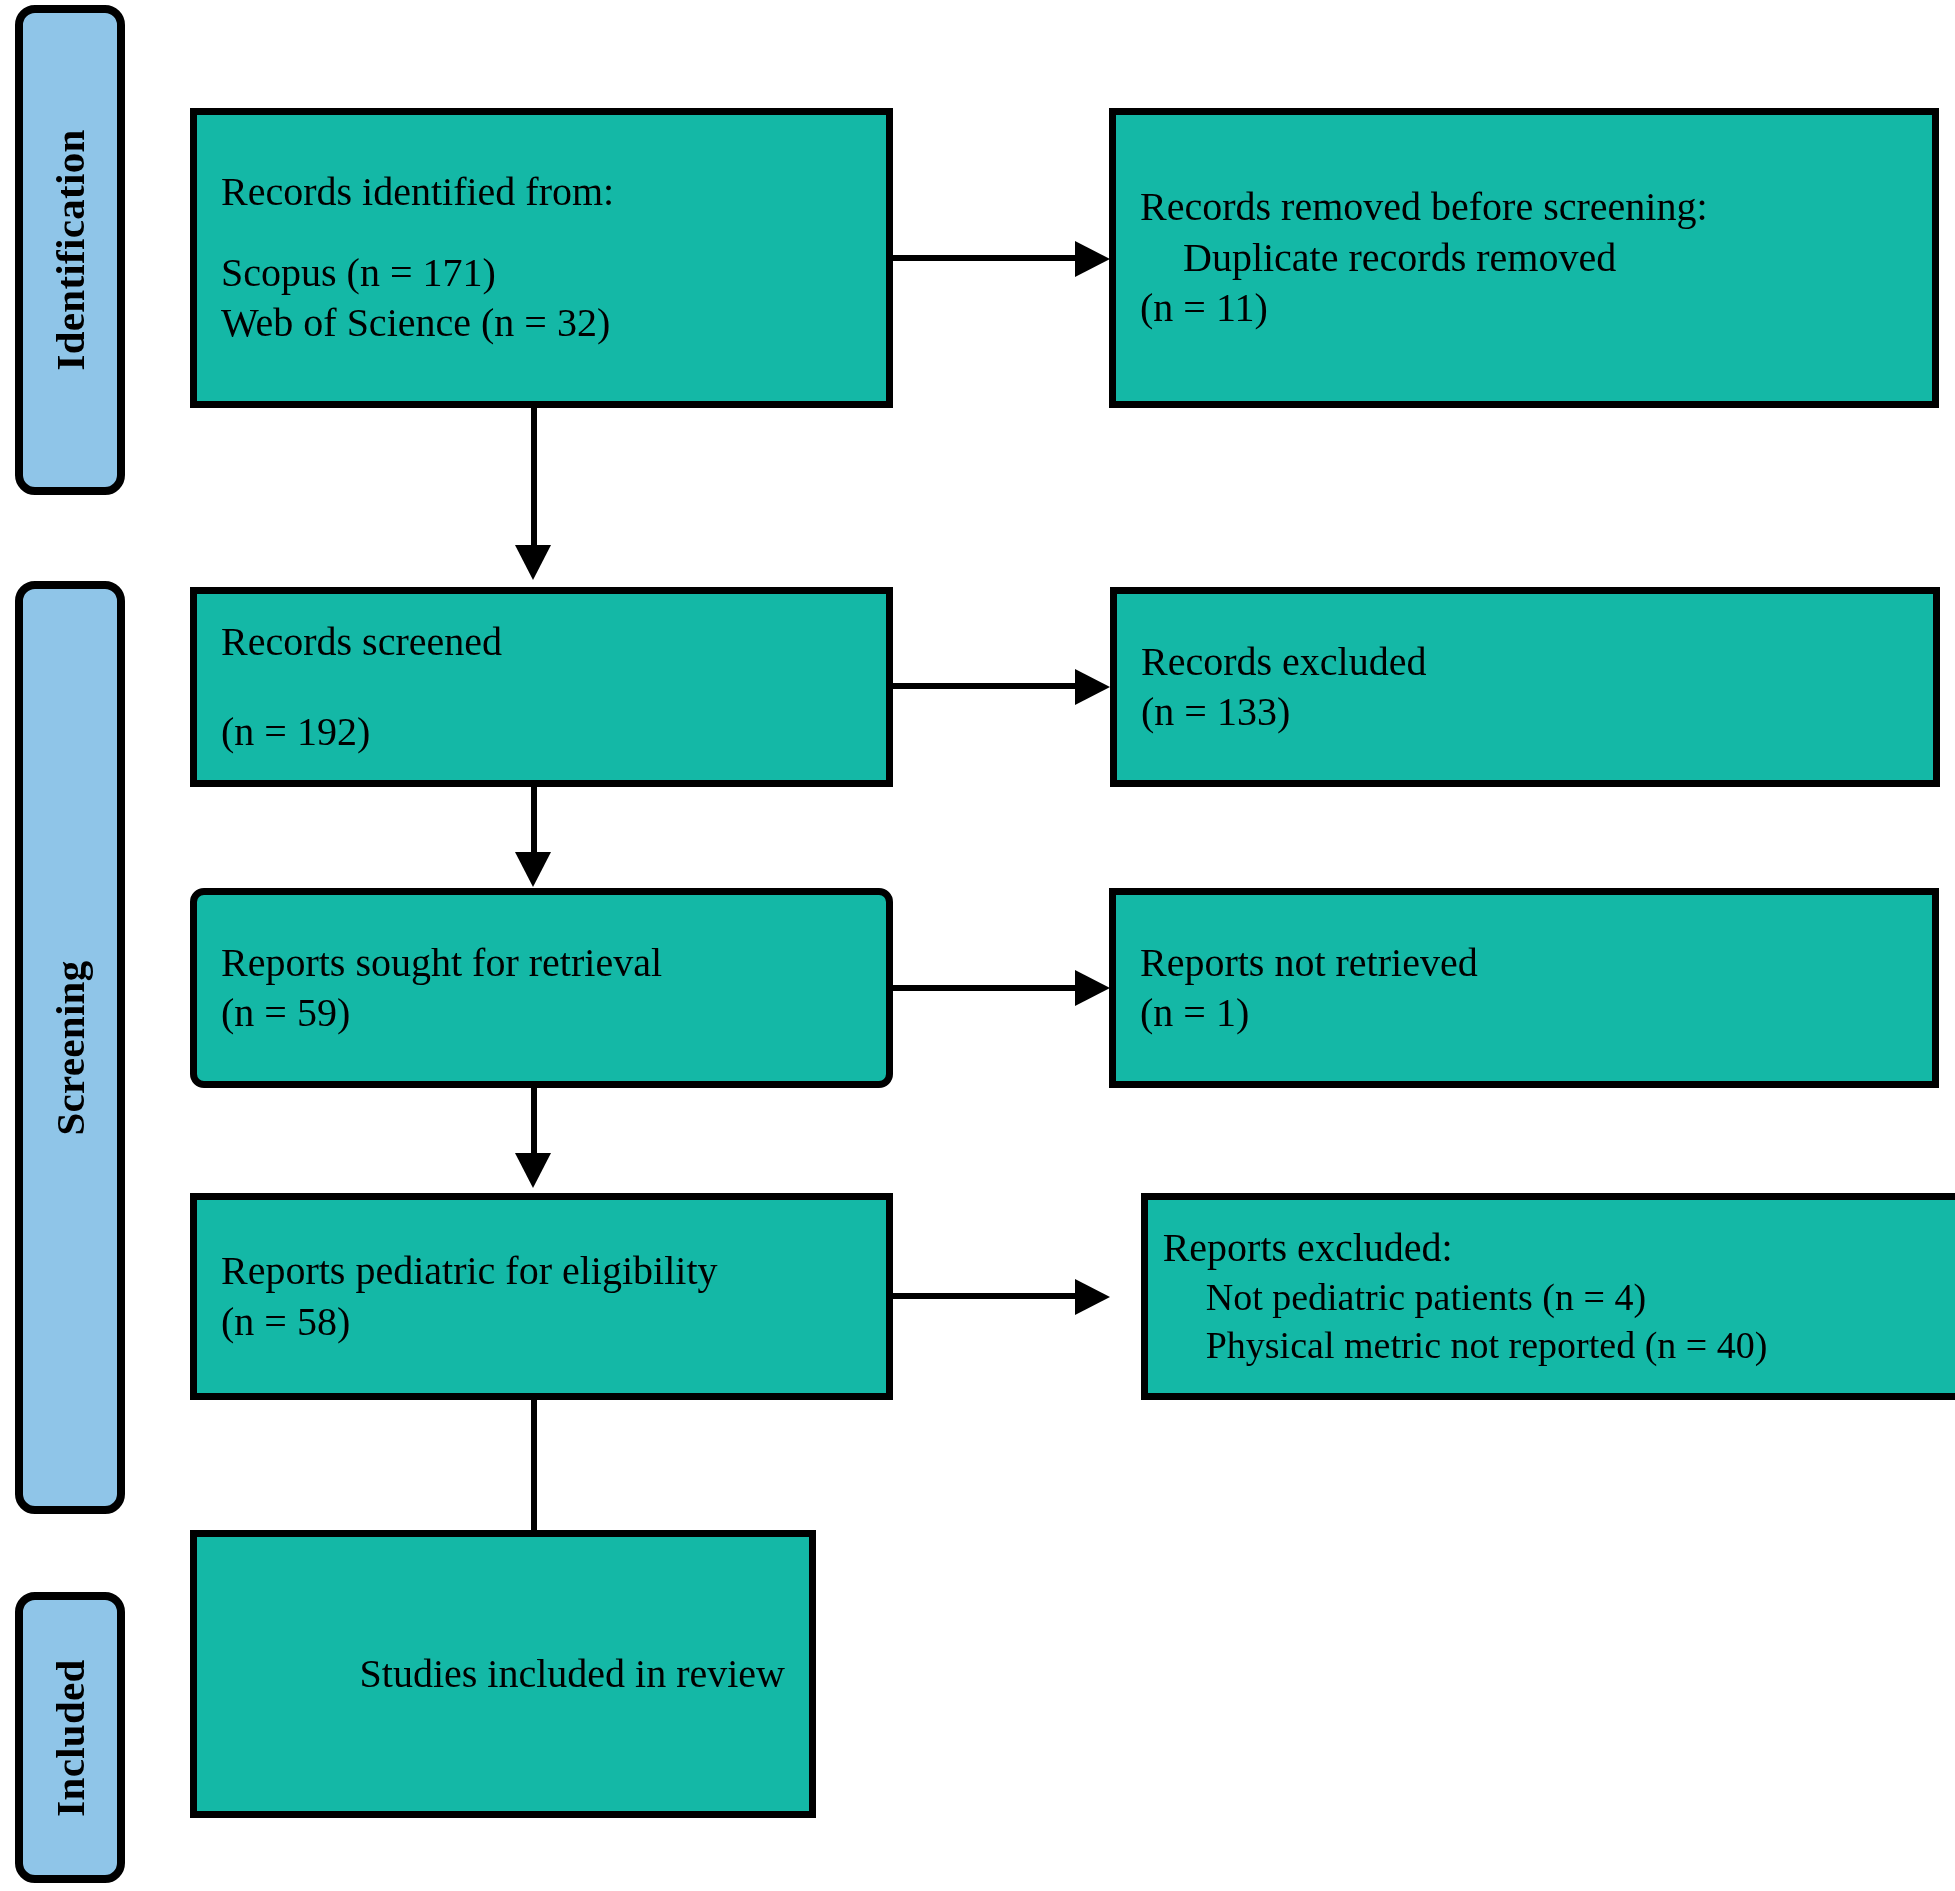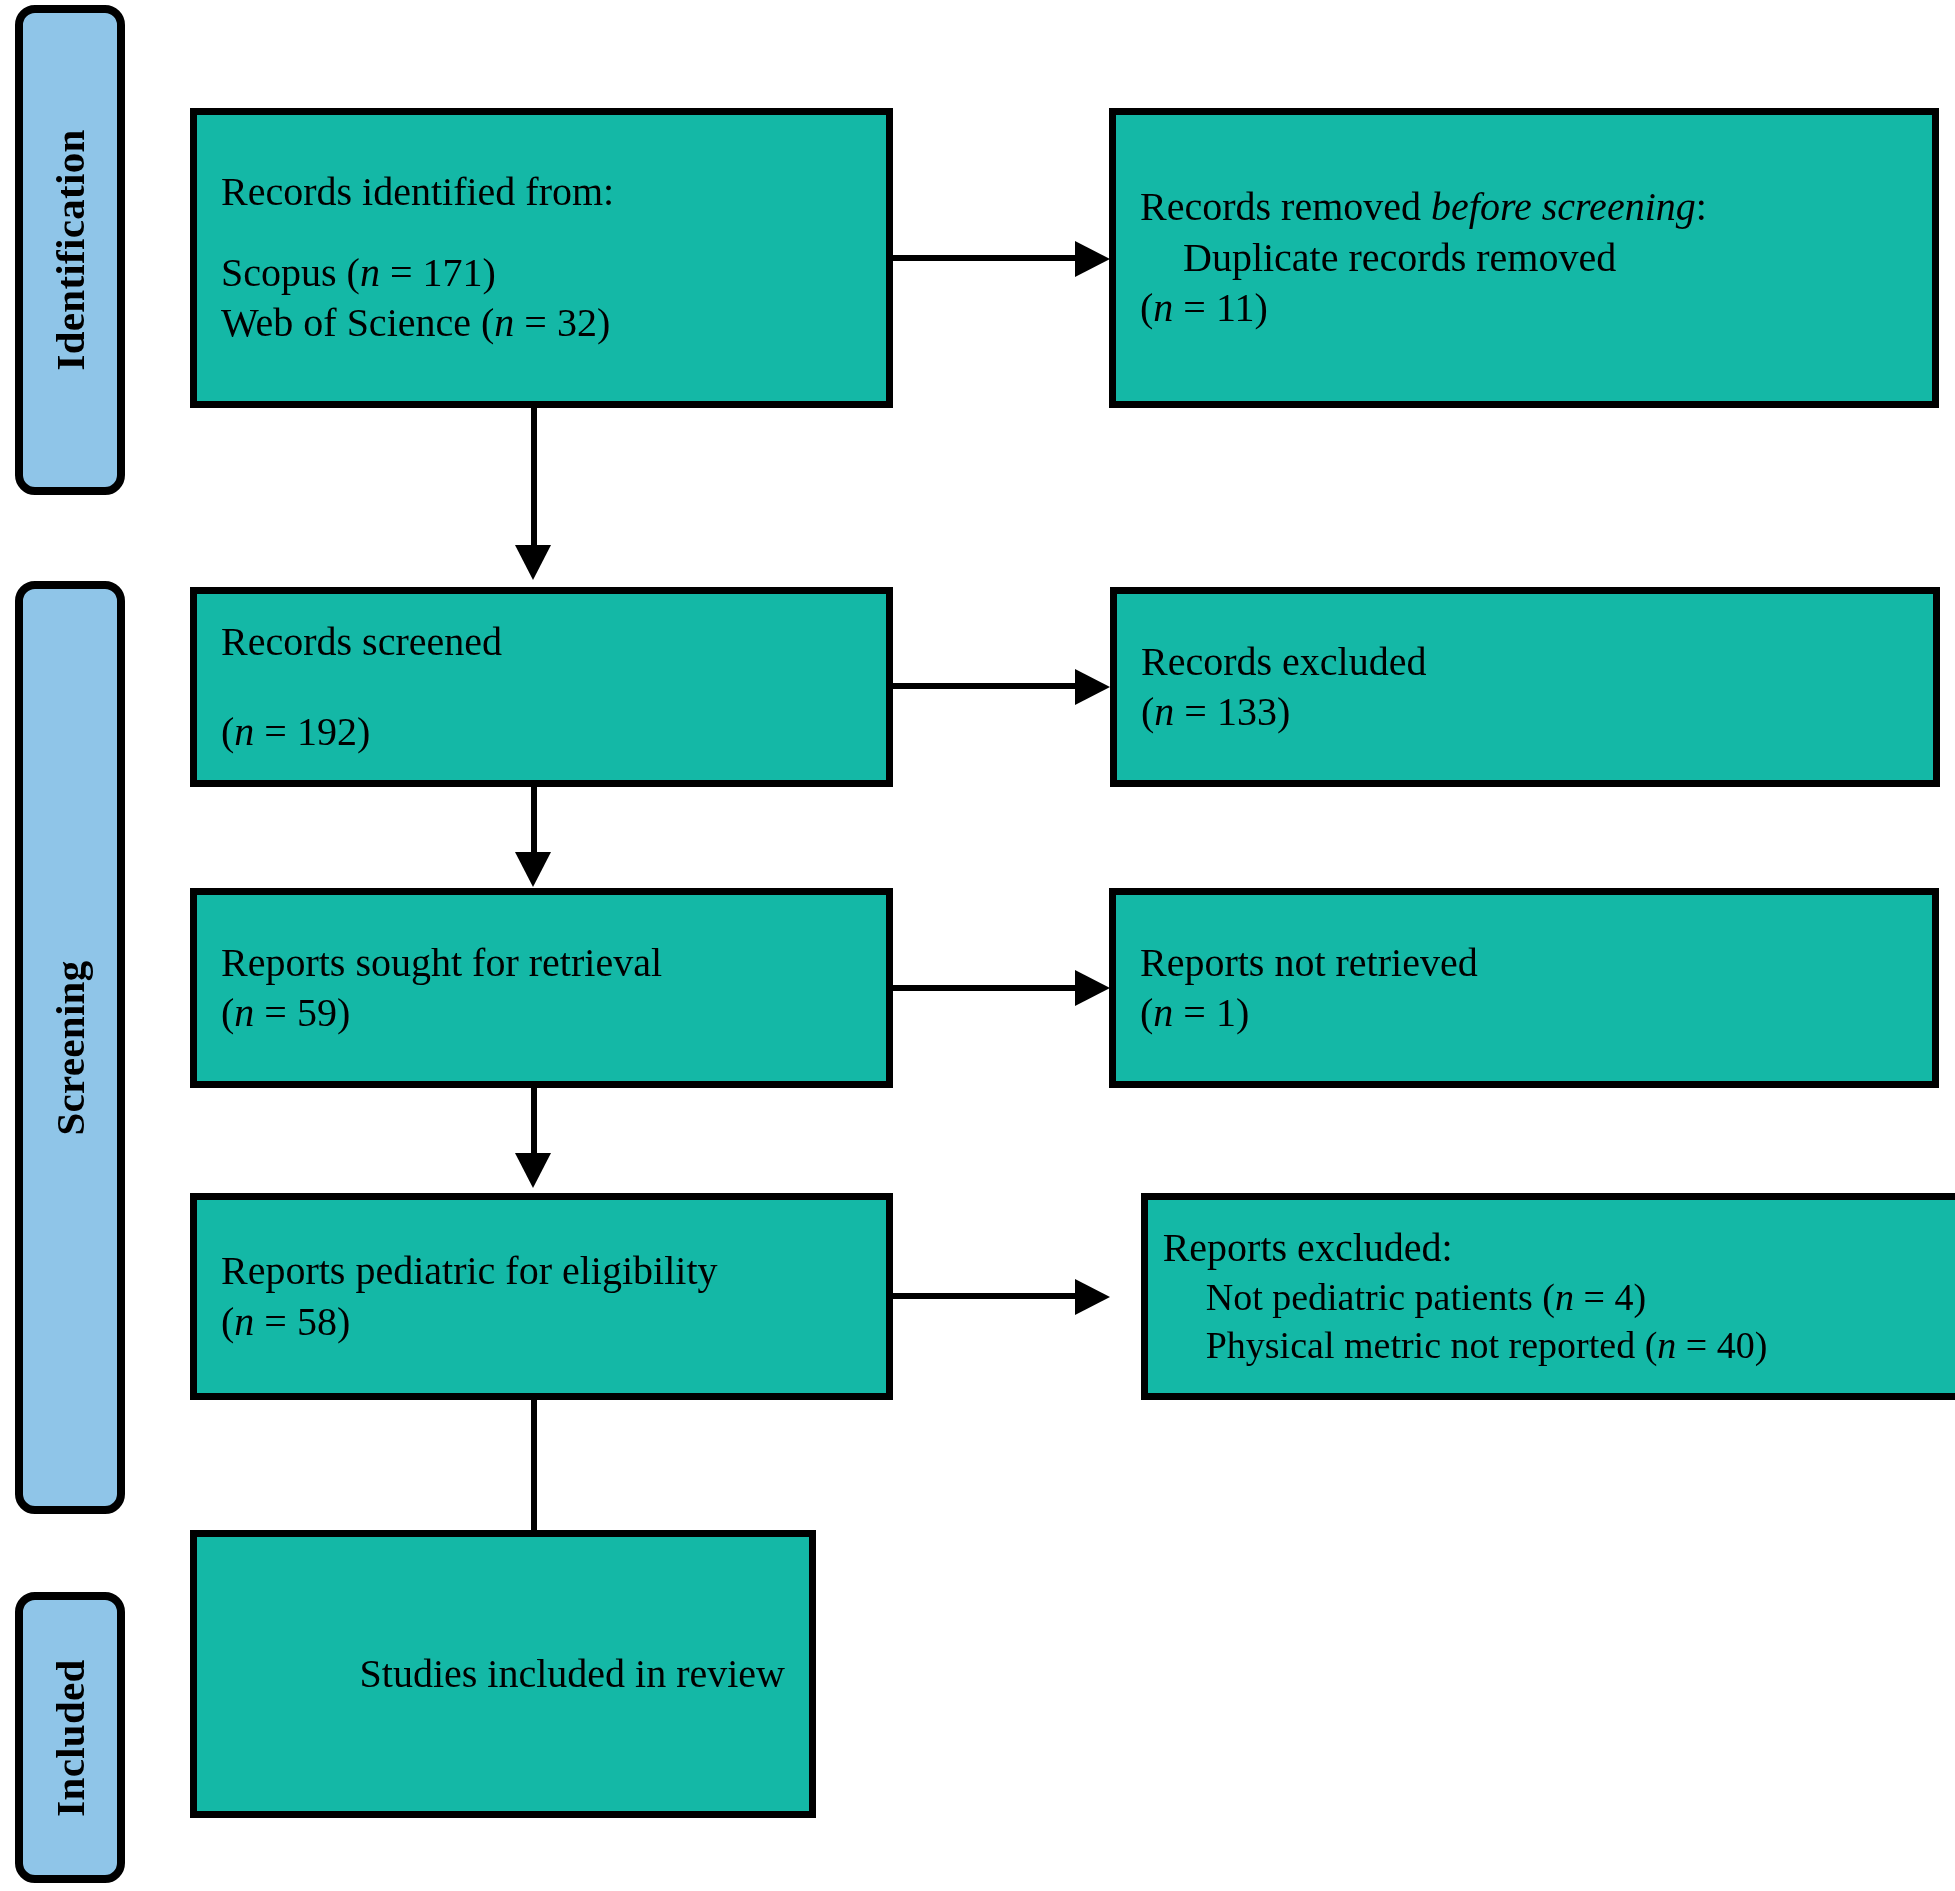--- a/index.html
+++ b/index.html
@@ -58,21 +58,20 @@
   .flow-line.blank {
     height: 0.75em;
   }
   .flow-line.indent {
     padding-left: 43px;
   }
   .flow-line.small {
     font-size: 38px;
   }
   .ital {
-    font-style: italic;
   }
 
   
   .v-line {
     position: absolute;
     width: 6px;
     background: #000000;
   }
   .h-line {
     position: absolute;
@@ -141,21 +140,21 @@
     <div class="flow-line">Records excluded</div>
     <div class="flow-line"><span>(</span><span class="ital">n</span><span> = 133)</span></div>
   </div>
 
   <div class="h-line" style="left:893px; top:683px; width:187px;"></div>
   <div class="arrow-right" style="left:1075px; top:669px;"></div>
 
   <div class="v-line" style="left:531px; top:787px; height:80px;"></div>
   <div class="arrow-down" style="left:515px; top:852px;"></div>
 
-  <div class="flow-box" style="left:190px; top:888px; width:703px; height:200px;">
+  <div class="flow-box" style="left:190px; top:888px; width:703px; height:200px;border-radius:14px;">
     <div class="flow-line">Reports sought for retrieval</div>
     <div class="flow-line"><span>(</span><span class="ital">n</span><span> = 59)</span></div>
   </div>
 
   <div class="flow-box" style="left:1109px; top:888px; width:830px; height:200px;">
     <div class="flow-line">Reports not retrieved</div>
     <div class="flow-line"><span>(</span><span class="ital">n</span><span> = 1)</span></div>
   </div>
 
   <div class="h-line" style="left:893px; top:985px; width:187px;"></div>

